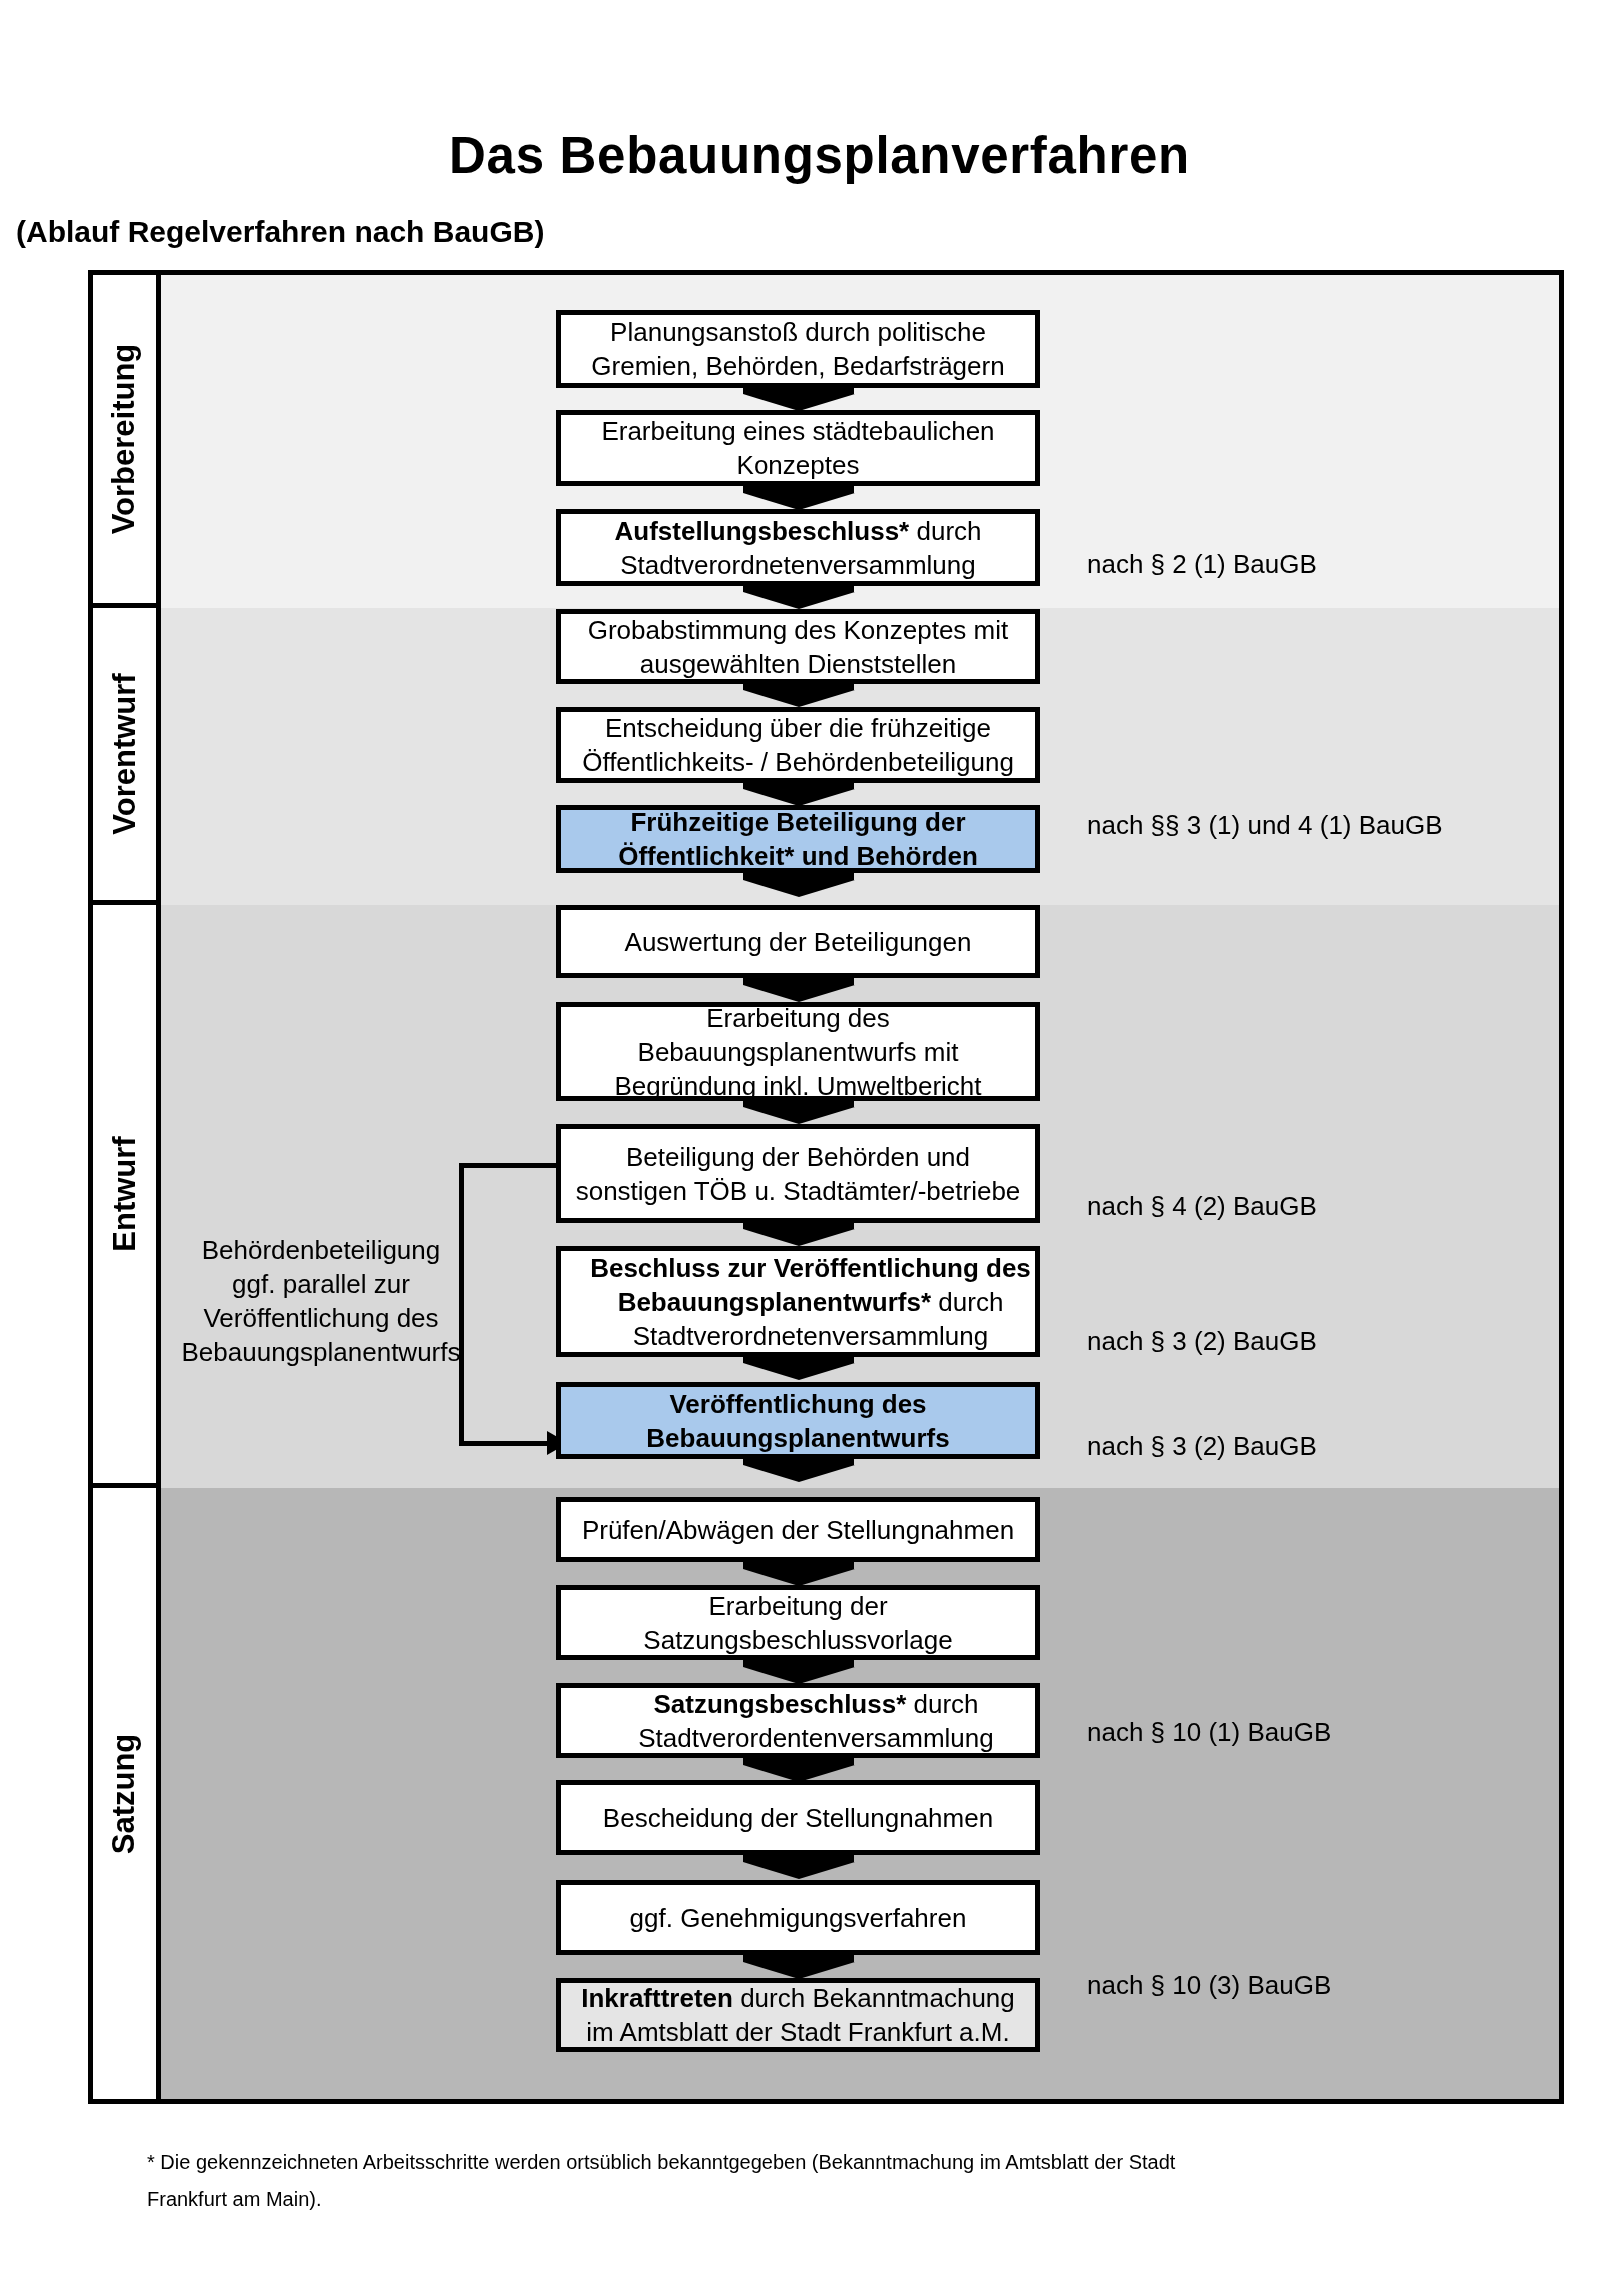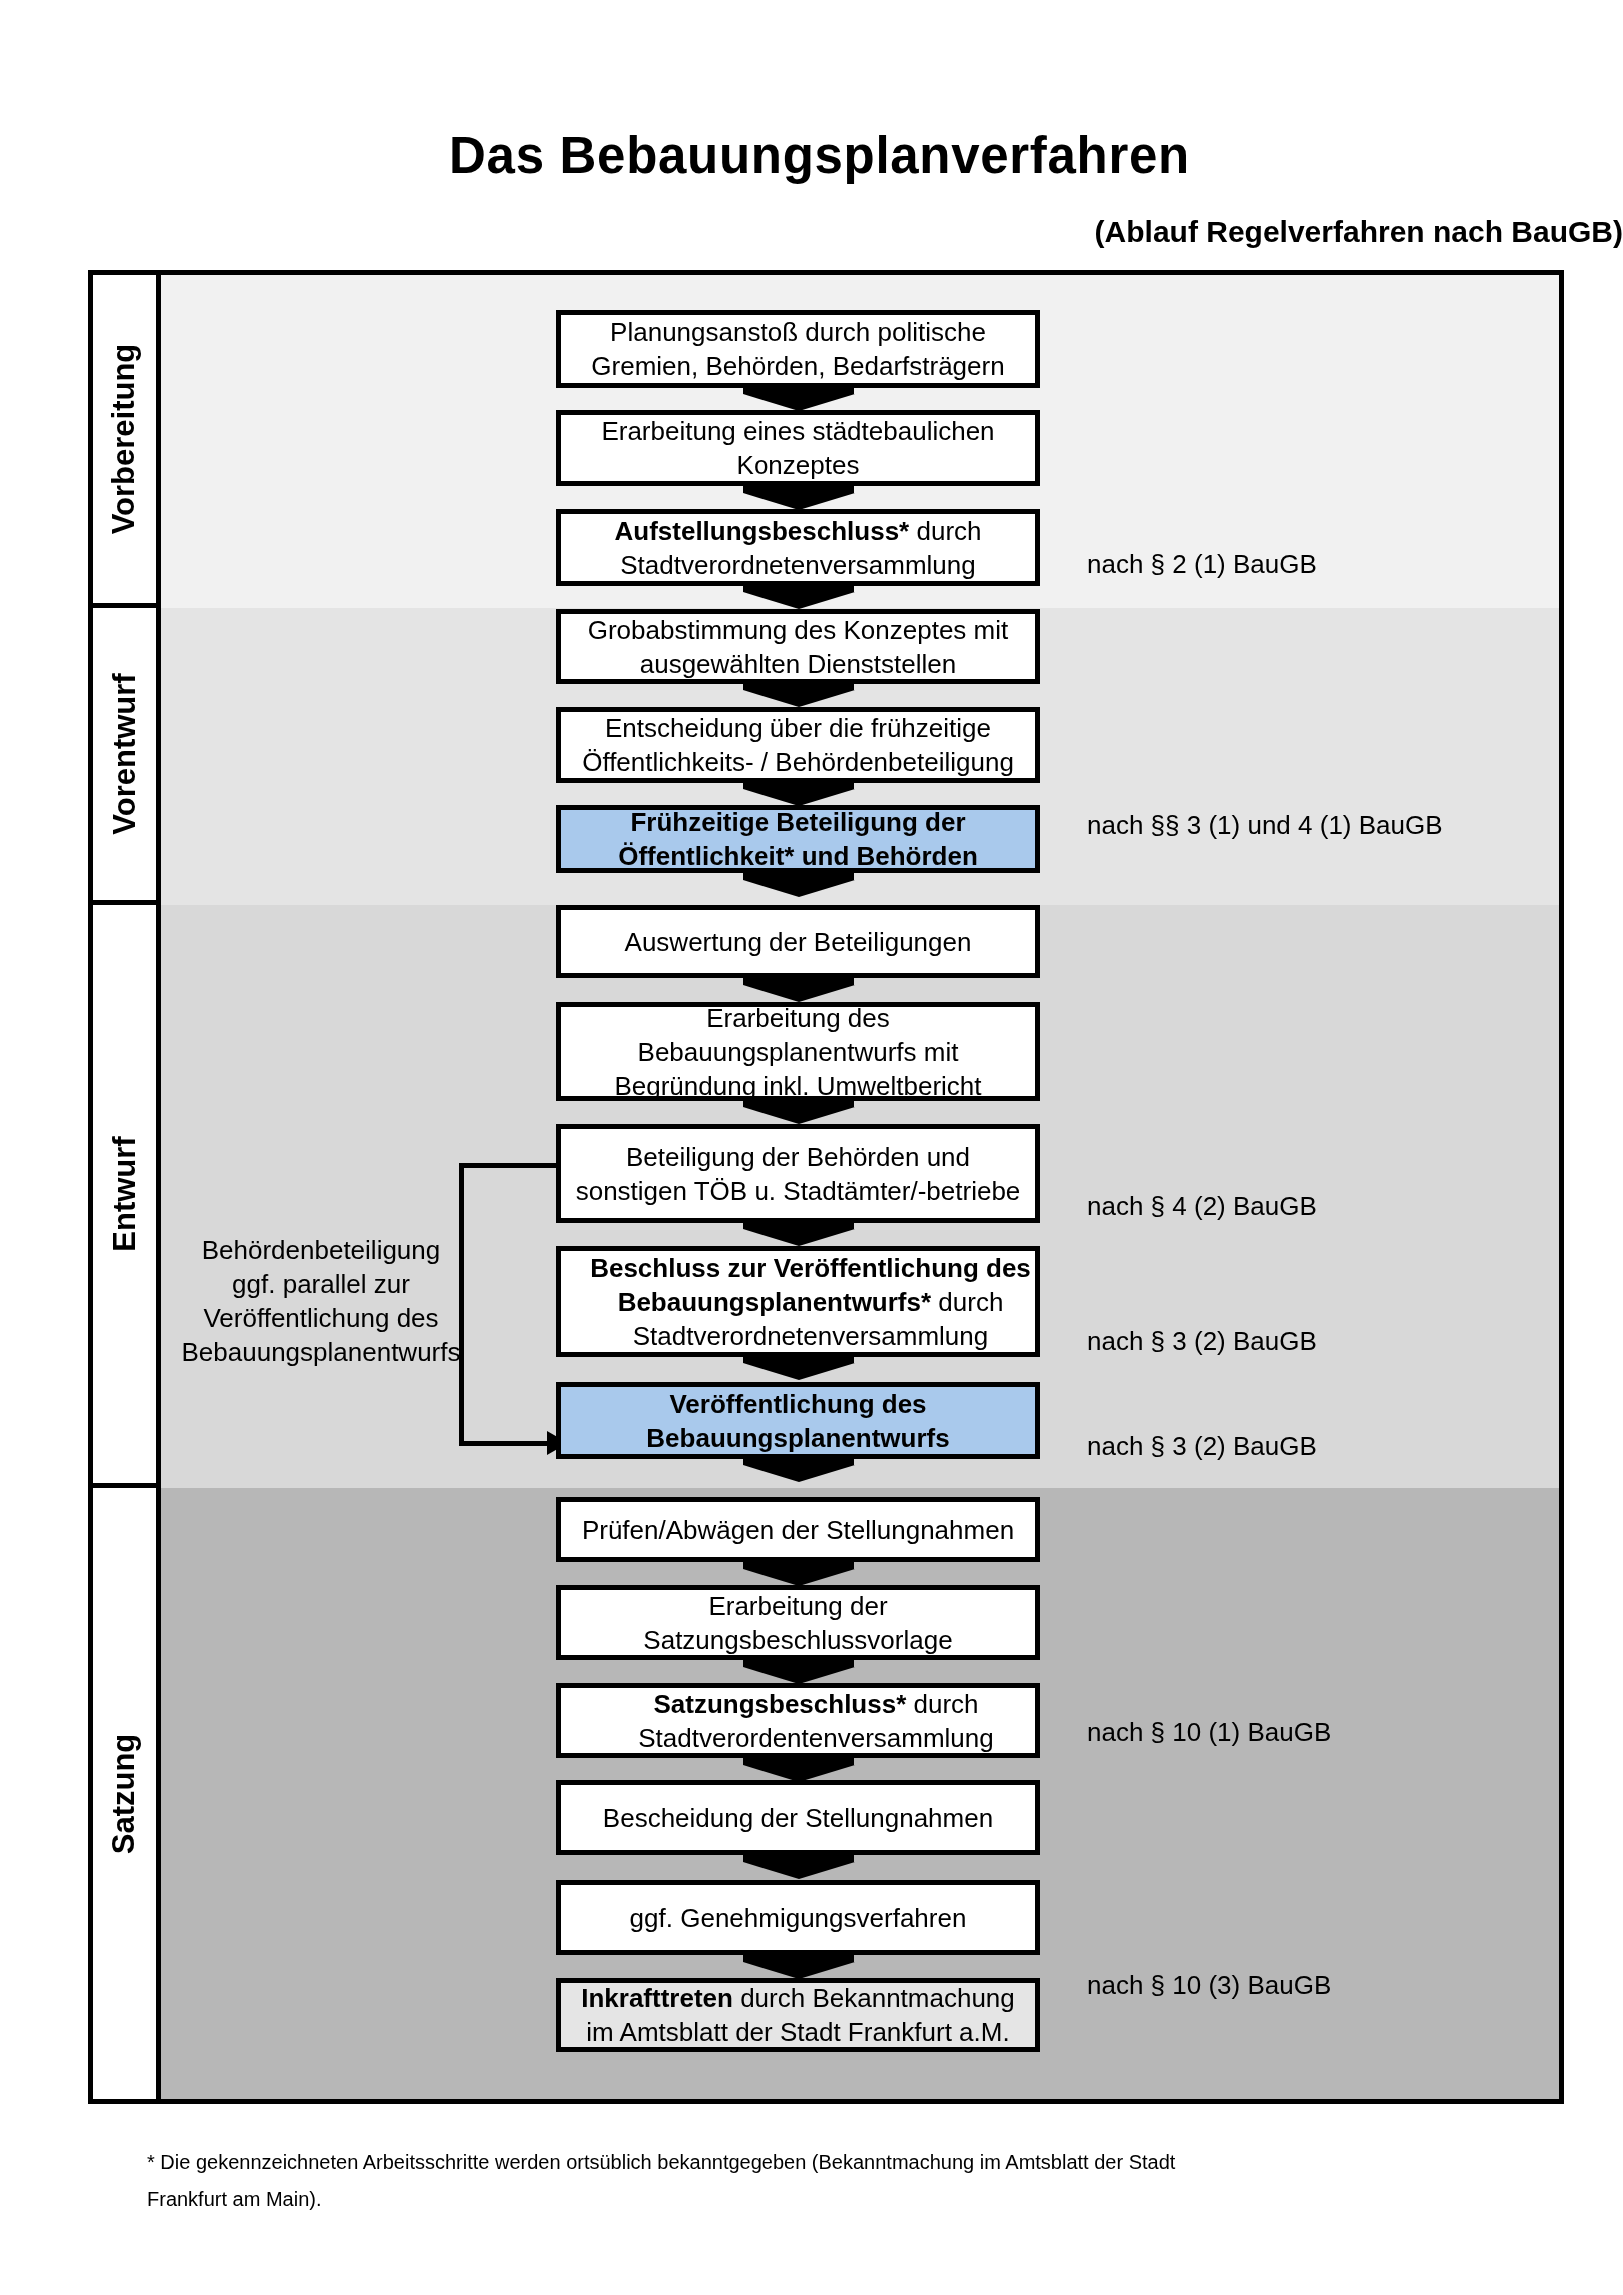--- a/index.html
+++ b/index.html
@@ -6,21 +6,21 @@
   body{
     width:1623px;height:2295px;position:relative;background:#ffffff;
     font-family:"Liberation Sans", sans-serif;color:#000;
   }
   .abs{position:absolute;margin-left:16px;}
   .page-title{
     left:0;right:0;top:126px;text-align:center;
     font-size:51px;font-weight:bold;letter-spacing:0.7px;
   }
   .page-subtitle{
-    left:0;right:0;top:215px;text-align:right;
+    left:0;right:0;top:215px;text-align:left;
     font-size:30px;font-weight:bold;
   }
   
   .frame{
     left:72px;top:270px;width:1466px;height:1824px;
     border:5.2px solid #000;
   }
   .label-col{
     position:absolute;left:0;top:0;width:63px;height:100%;
     border-right:5.2px solid #000;background:#fff;

